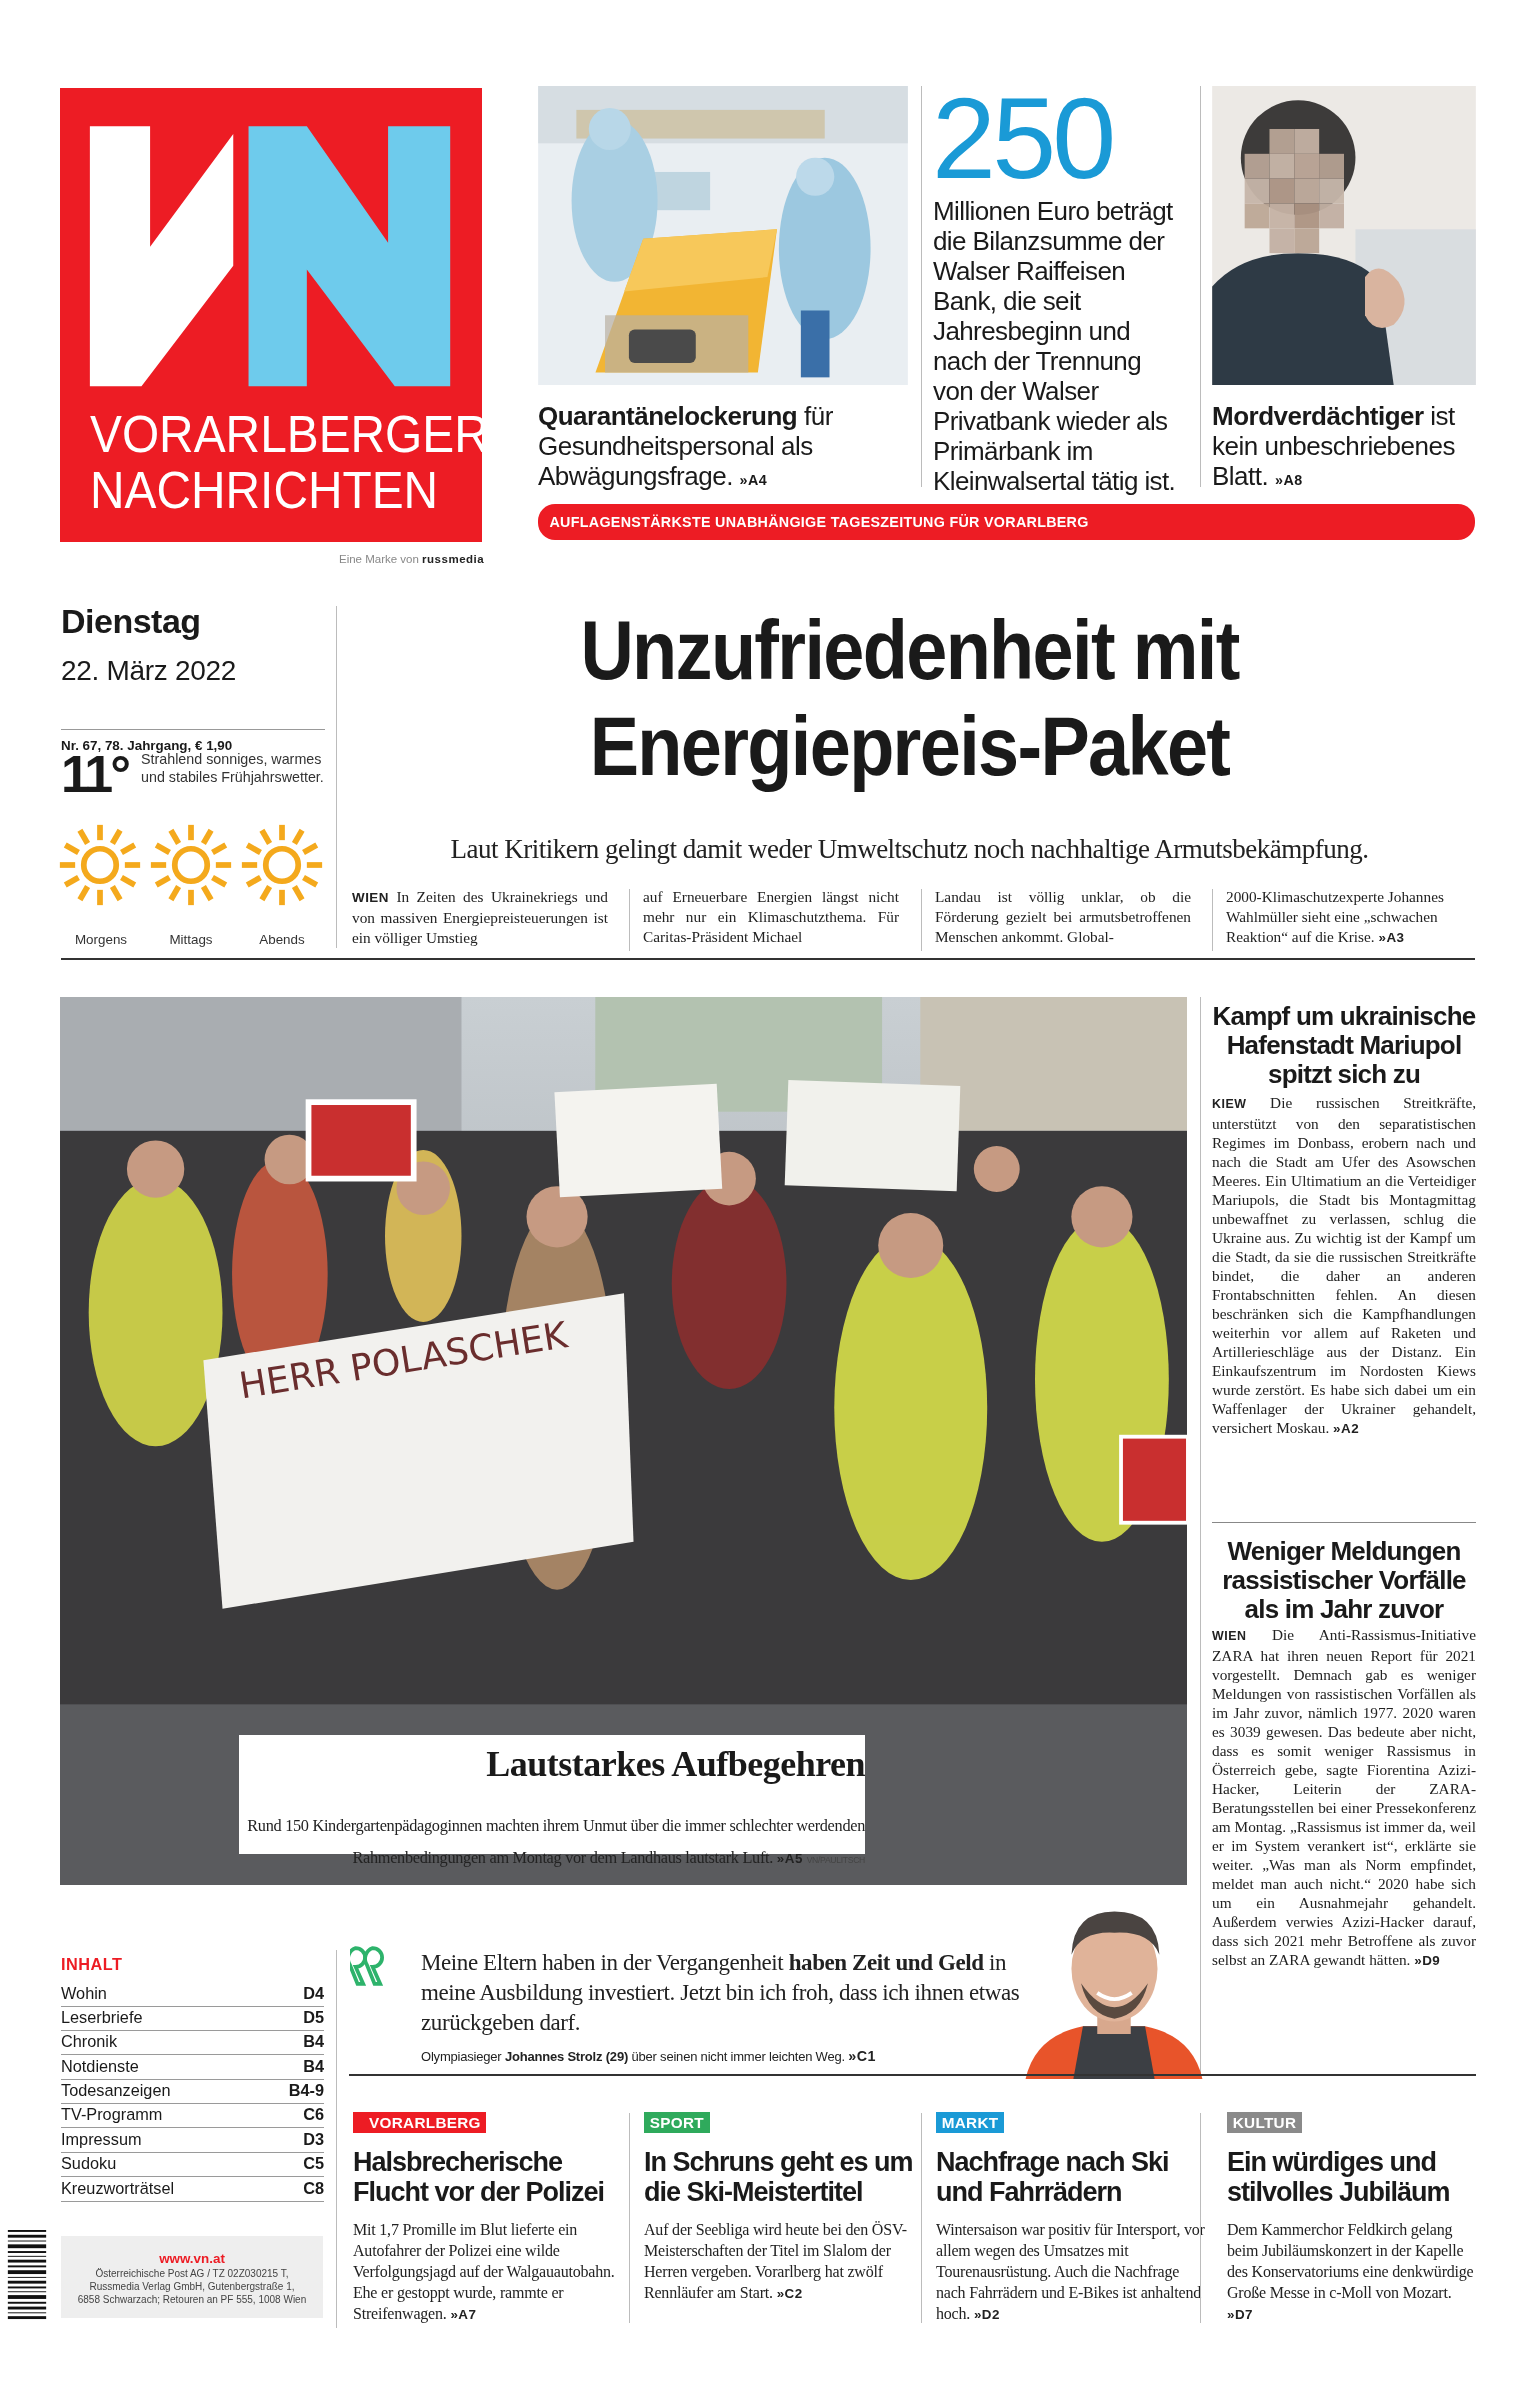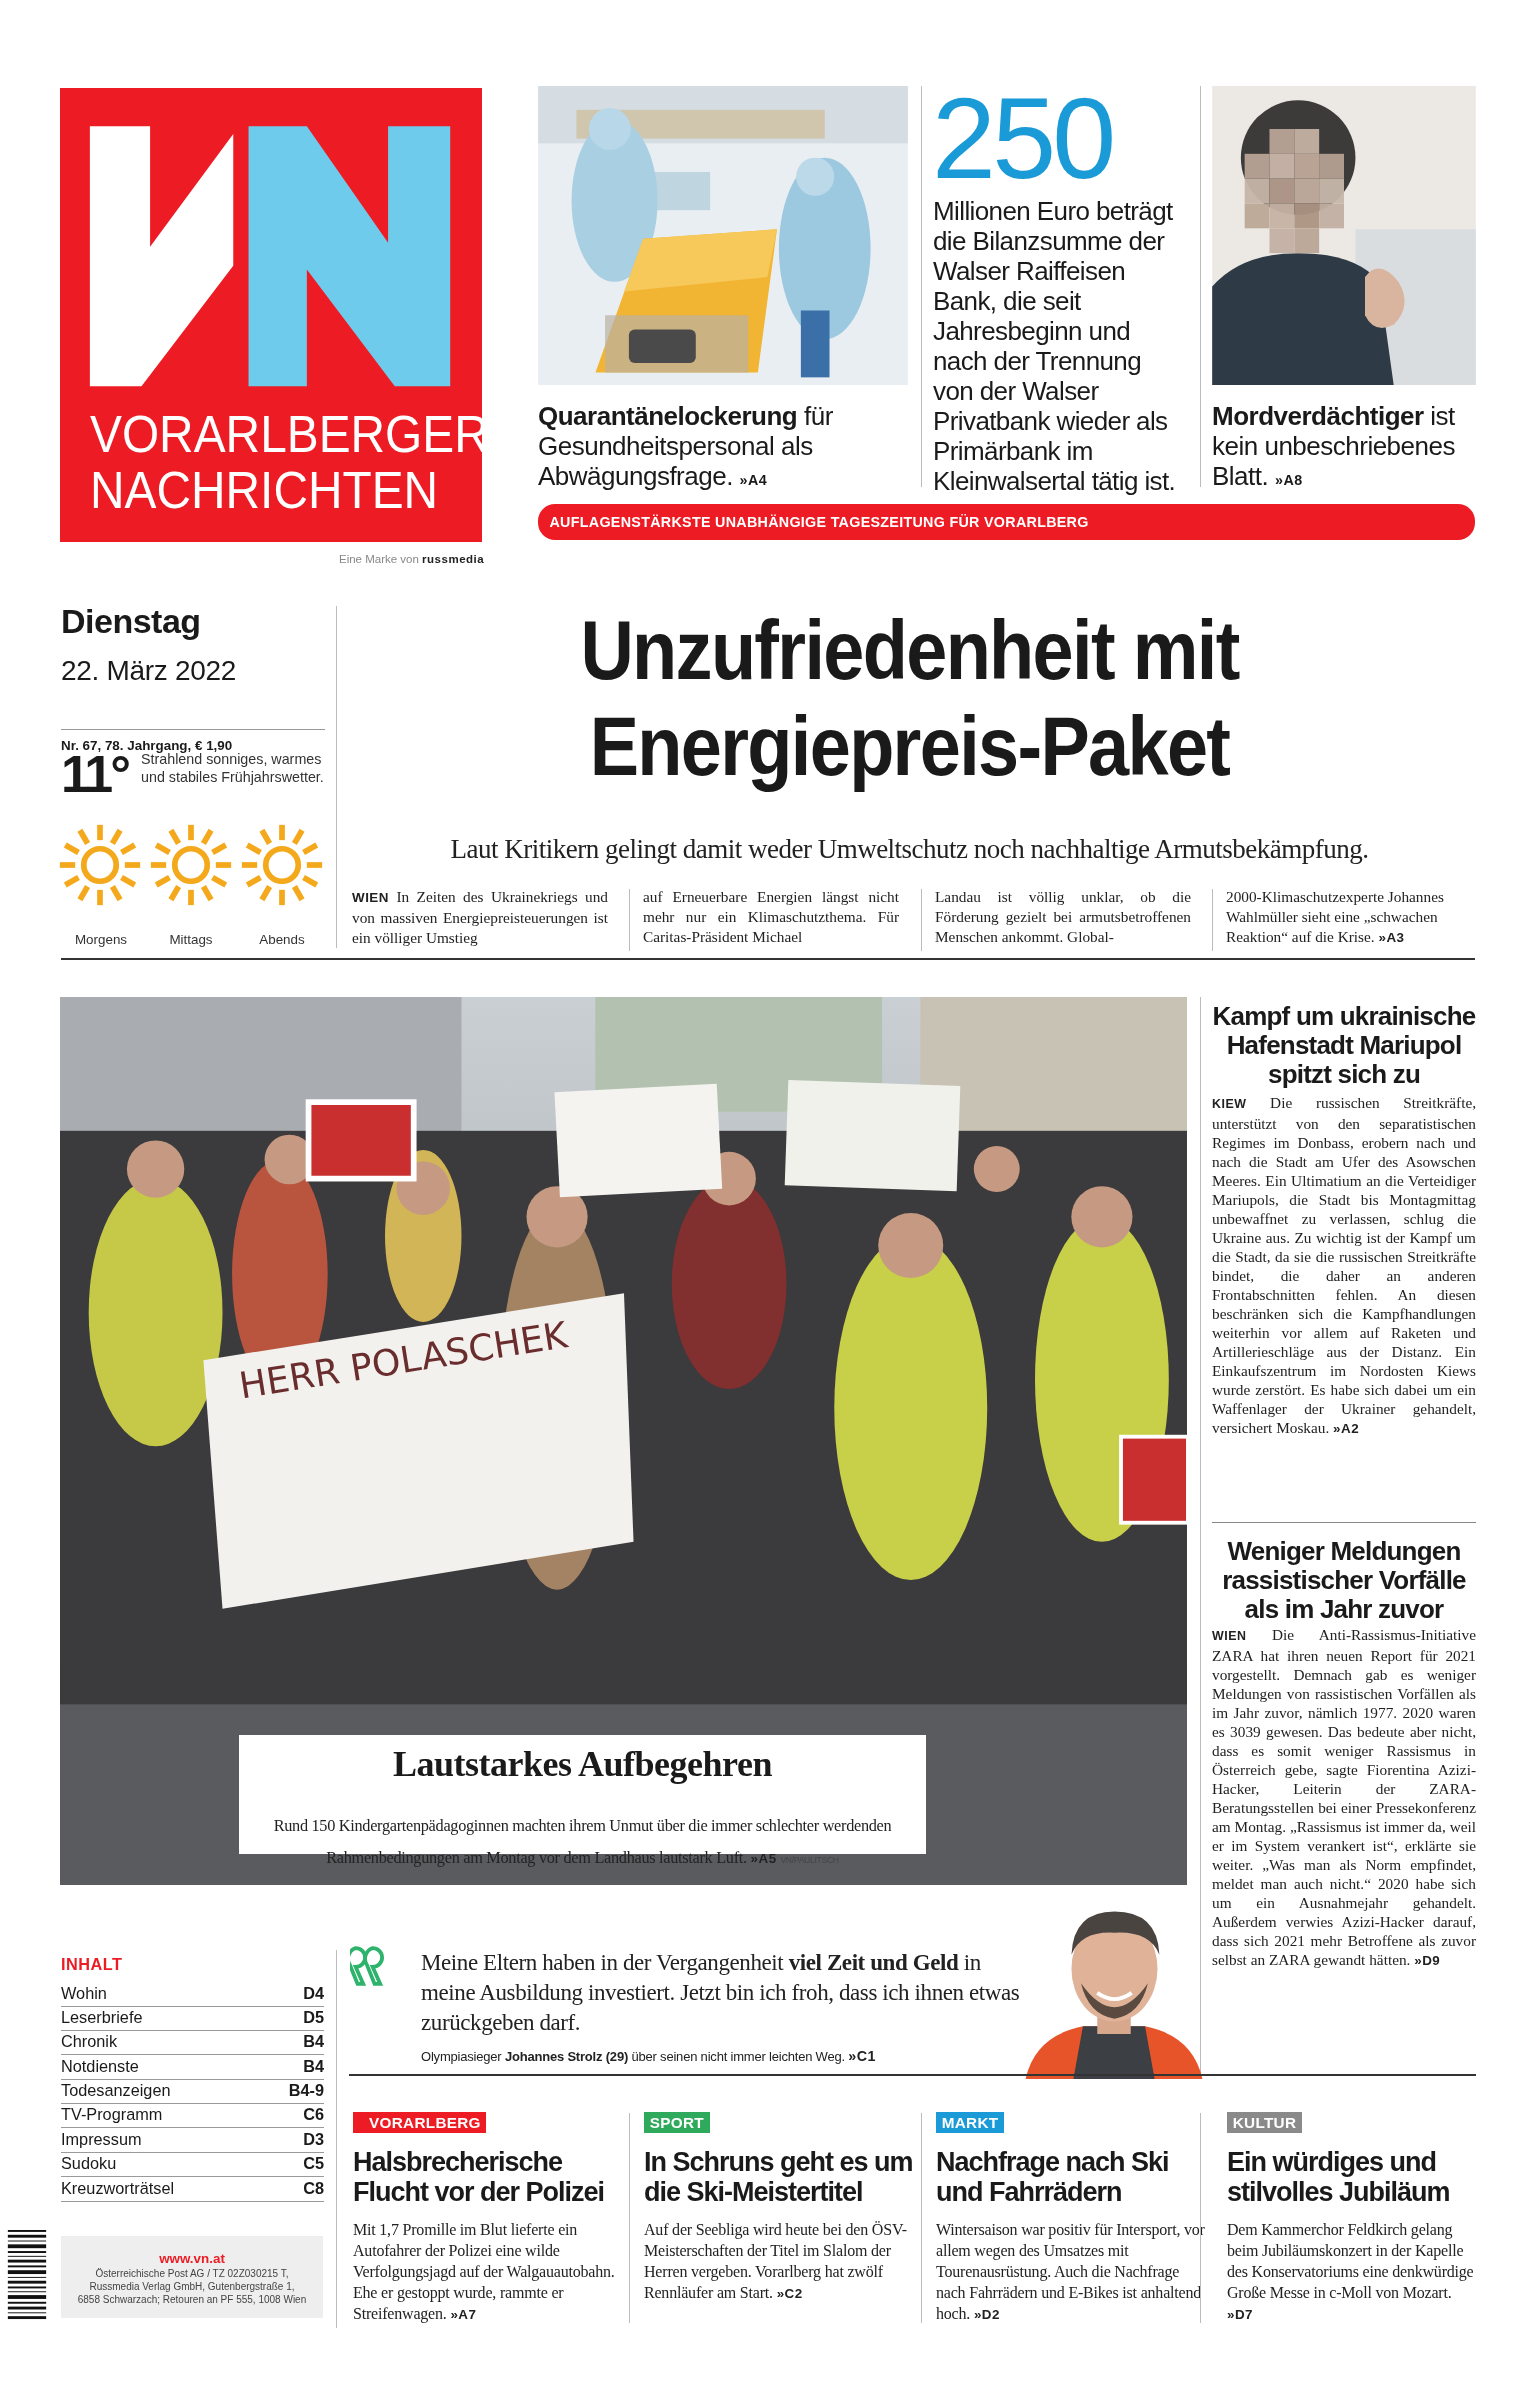--- a/index.html
+++ b/index.html
@@ -40,21 +40,21 @@
 
   
   #headline { left: 344px; top: 602px; width: 1131px; text-align: center; font-size: 84px; line-height: 96px; font-weight: 700; letter-spacing: -1.9px; transform: scaleX(0.88); transform-origin: center; }
   #subhead { left: 344px; top: 834px; width: 1131px; text-align: center; font-size: 27px; color: #222; letter-spacing: -0.5px; }
   .lead-col { position: absolute; top: 887px; width: 256px; font-size: 15.3px; line-height: 20px; text-align: justify; color: #222; }
   .lead-col .city { font-family: "Liberation Sans", sans-serif; font-weight: 900; font-size: 13.4px; letter-spacing: 0.5px; }
   #lead-rule { left: 61px; top: 958px; width: 1414px; height: 1.9px; background: #333; }
 
   
   #main-photo { left: 60px; top: 997px; width: 1127px; height: 888px; overflow: hidden; background: #6b6b6b; }
-  #caption-box { left: 239px; top: 1735px; width: 687px; height: 119px; background: #fff; text-align: center; padding-left: 34px; }
+  #caption-box { left: 239px; top: 1735px; width: 626px; height: 119px; background: #fff; text-align: right; padding-left: 34px; }
   #caption-title { position: absolute; left: 0; top: 7.6px; width: 100%; font-size: 36px; font-weight: 700; letter-spacing: -0.5px; }
   #caption-text { position: absolute; left: 0; top: 75px; width: 100%; font-size: 16.3px; line-height: 32px; color: #222; letter-spacing: -0.3px; }
   #caption-credit { font-size: 8.6px; color: #444; font-family: "Liberation Sans", sans-serif; }
 
   
   #right-vrule { left: 1200px; top: 997px; height: 1078px; }
   .side-head { position: absolute; left: 1212px; width: 264px; text-align: center; font-size: 26px; line-height: 29px; font-weight: 700; letter-spacing: -0.8px; }
   .side-body { position: absolute; left: 1212px; width: 264px; font-size: 15.3px; line-height: 19px; text-align: justify; color: #222; }
   .side-body .city { font-family: "Liberation Sans", sans-serif; font-weight: 900; font-size: 12.4px; letter-spacing: 0.5px; }
   .side-rule { position: absolute; left: 1212px; width: 264px; height: 1px; background: #888; }
@@ -390,21 +390,21 @@
   <div class="footer-line">Österreichische Post AG / TZ 02Z030215 T,</div>
   <div class="footer-line">Russmedia Verlag GmbH, Gutenbergstraße 1,</div>
   <div class="footer-line">6858 Schwarzach; Retouren an PF 555, 1008 Wien</div>
 </div>
 
 <svg id="quote-mark" class="abs" viewBox="0 0 36 46">
   <path d="M6,4 A10,10 0 1 1 6,24 L14,42 L8,42 L0,22 A12,12 0 0 1 6,4 Z" fill="none" stroke="#2db36b" stroke-width="4"></path>
   <path d="M24,4 A10,10 0 1 1 24,24 L32,42 L26,42 L18,22 A12,12 0 0 1 24,4 Z" fill="none" stroke="#2db36b" stroke-width="4"></path>
 </svg>
 <div id="quote-text" class="abs serif">
-  <span>Meine Eltern haben in der Vergangenheit </span><b>viel Zeit und Geld</b><span> in meine Ausbildung investiert. Jetzt bin ich froh, dass ich ihnen etwas zurückgeben darf.</span>
+  <span>Meine Eltern haben in der Vergangenheit </span><b>haben Zeit und Geld</b><span> in meine Ausbildung investiert. Jetzt bin ich froh, dass ich ihnen etwas zurückgeben darf.</span>
 </div>
 <div id="quote-attr" class="abs cond">
   <span>Olympiasieger </span><b>Johannes Strolz (29)</b><span> über seinen nicht immer leichten Weg. </span><span class="ref" style="font-size:14.3px;">»C1</span>
 </div>
 <svg id="strolz" class="abs" viewBox="0 0 205 185">
   <path d="M10,185 Q20,140 70,130 L135,130 Q185,140 195,185 Z" fill="#e8542a"></path>
   <path d="M60,185 L70,130 L135,130 L145,185 Z" fill="#3c3f44"></path>
   <rect x="85" y="110" width="35" height="28" fill="#d8a88d"></rect>
   <ellipse cx="103" cy="70" rx="45" ry="55" fill="#e0b399"></ellipse>
   <path d="M58,55 Q60,10 103,10 Q148,10 150,55 Q140,30 103,32 Q68,30 58,55 Z" fill="#4a4441"></path>

